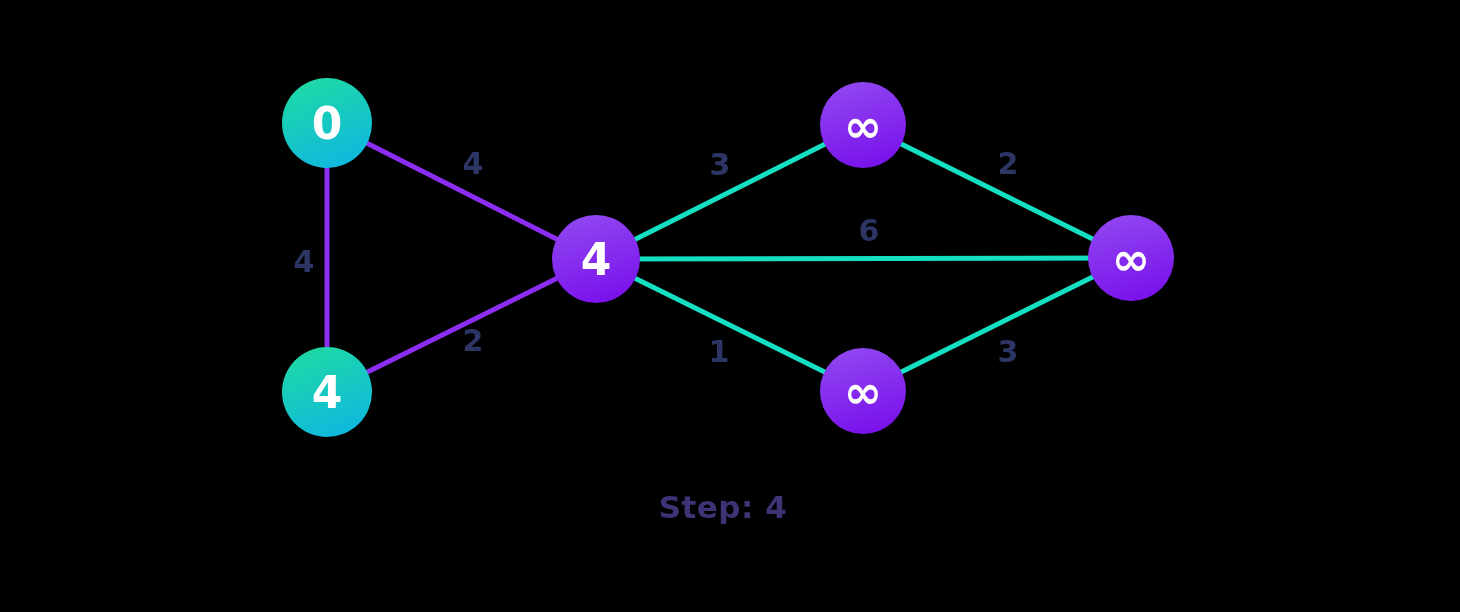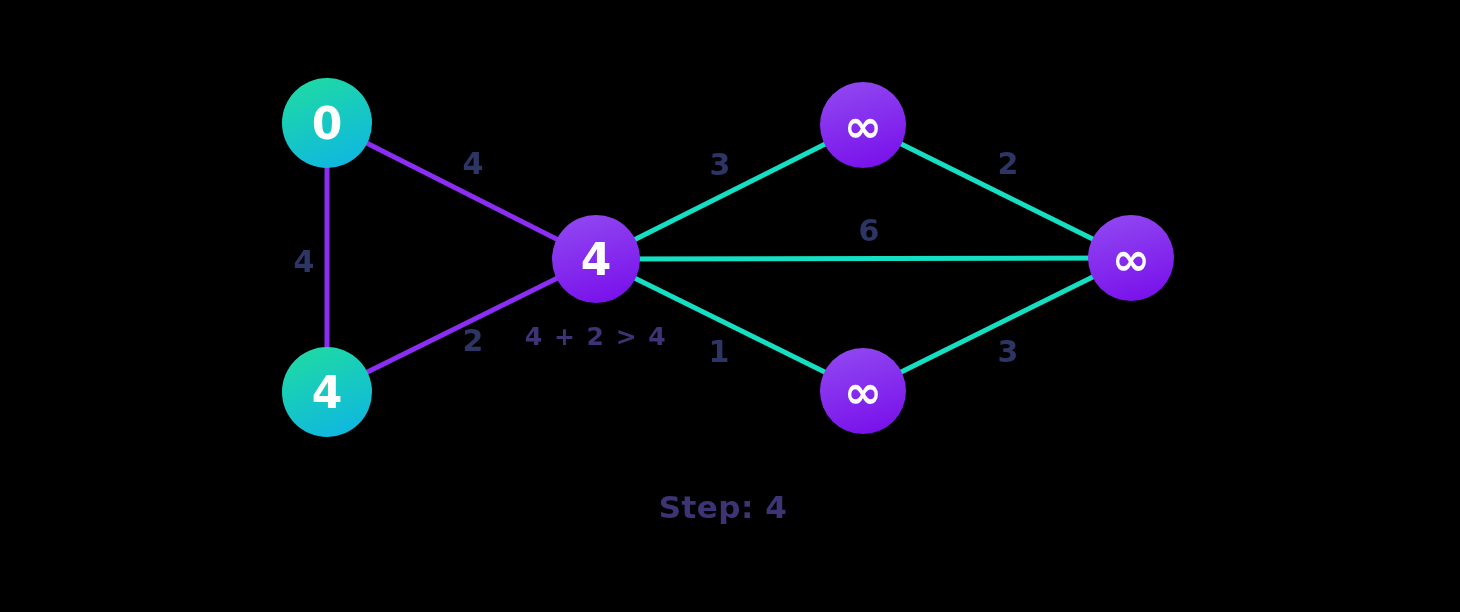--- a/index.html
+++ b/index.html
@@ -104,18 +104,17 @@
           <circle cx="863" cy="391" r="43" fill="url(#grad-purple)"></circle>
           <text x="863" y="391" text-anchor="middle" dy="0.36em" class="node-label" fill="#ffffff" font-size="46">∞</text>
         </g>
         <g>
           <circle cx="1131" cy="258" r="43" fill="url(#grad-purple)"></circle>
           <text x="1131" y="258" text-anchor="middle" dy="0.36em" class="node-label" fill="#ffffff" font-size="46">∞</text>
         </g>
       </g>
   </svg>
 
-  <div class="annotation" id="annotation" style="left: 596px; top: 336px; color: rgb(61, 52, 118);">4 + 2 &gt; 4</div>
 
   <div class="caption" id="caption" style="color: rgb(61, 52, 118);">
     <span>Step: 4</span>
   </div>
 </div>
 
 </body></html>

